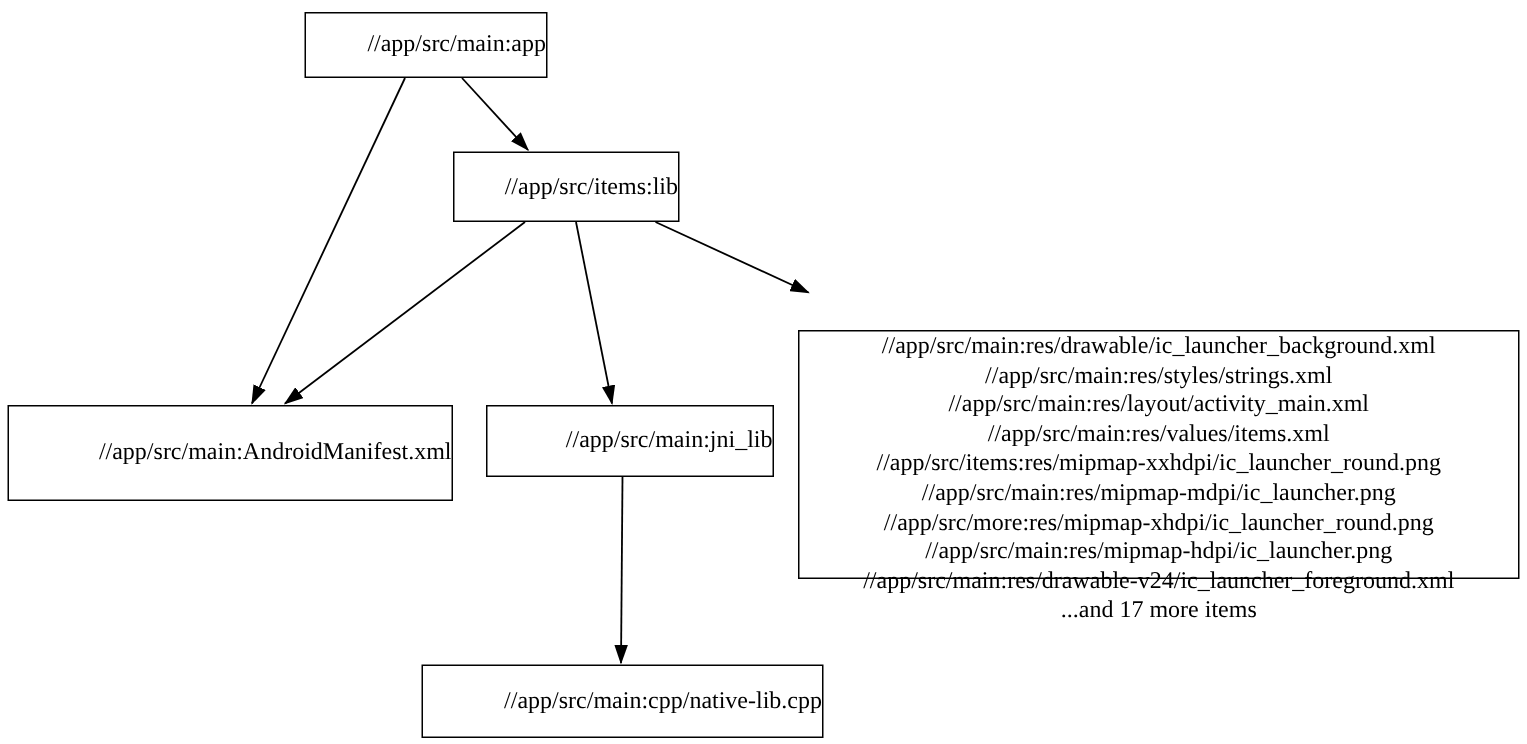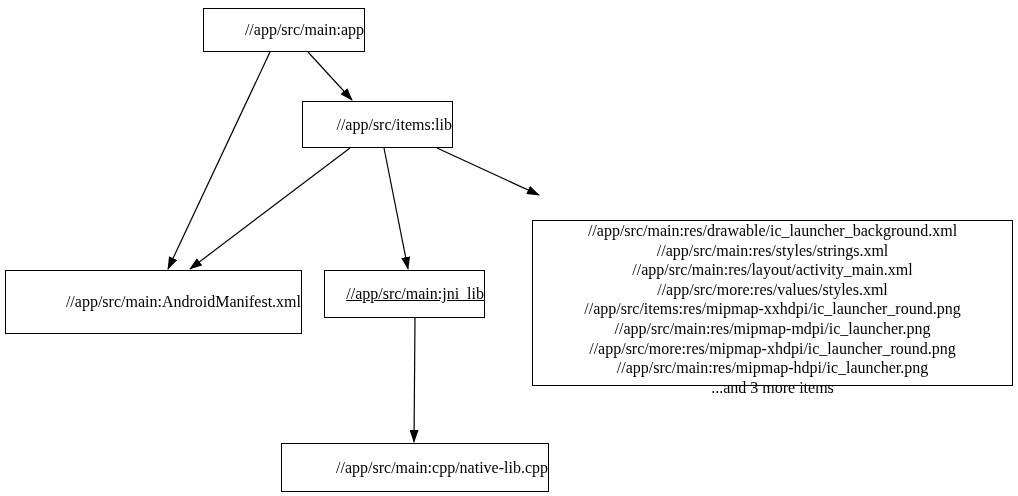--- a/index.html
+++ b/index.html
@@ -25,21 +25,21 @@
     display: flex;
     align-items: center;
     justify-content: flex-end;
     text-align: center;
     font-size: 16px;
     white-space: nowrap;
   }
   .node-app       { left: 203px; top: 8px;   width: 162px; height: 44px; }
   .node-lib       { left: 302px; top: 101px; width: 151px; height: 47px; }
   .node-manifest  { left: 5px;   top: 270px; width: 297px; height: 64px; }
-  .node-jni       { left: 324px; top: 270px; width: 161px; height: 48px; text-decoration: underline; }
+  .node-jni       { left: 324px; top: 270px; width: 192px; height: 48px; }
   .node-cpp       { left: 281px; top: 443px; width: 268px; height: 49px; }
   .node-resources {
     left: 532px; top: 196px; width: 481px; height: 166px;
     flex-direction: column;
     justify-content: flex-start;
     line-height: 19.6px;
     margin-top: 24px;
   }
   .res-line { display: block; }
 </style>
@@ -75,25 +75,26 @@
   </div>
 
   <div class="node node-jni">
     <span>//app/src/main:jni_lib</span>
   </div>
 
   <div class="node node-resources">
     <span class="res-line">//app/src/main:res/drawable/ic_launcher_background.xml</span>
     <span class="res-line">//app/src/main:res/styles/strings.xml</span>
     <span class="res-line">//app/src/main:res/layout/activity_main.xml</span>
-    <span class="res-line">//app/src/more:res/values/styles.xml</span>
+    <span class="res-line">//app/src/main:res/values/items.xml</span>
     <span class="res-line">//app/src/items:res/mipmap-xxhdpi/ic_launcher_round.png</span>
     <span class="res-line">//app/src/main:res/mipmap-mdpi/ic_launcher.png</span>
     <span class="res-line">//app/src/more:res/mipmap-xhdpi/ic_launcher_round.png</span>
     <span class="res-line">//app/src/main:res/mipmap-hdpi/ic_launcher.png</span>
-    <span class="res-line">...and 3 more items</span>
+    <span class="res-line">//app/src/main:res/drawable-v24/ic_launcher_foreground.xml</span>
+    <span class="res-line">...and 17 more items</span>
   </div>
 
   <div class="node node-cpp">
     <span>//app/src/main:cpp/native-lib.cpp</span>
   </div>
 
 </div>
 
 </body></html>

